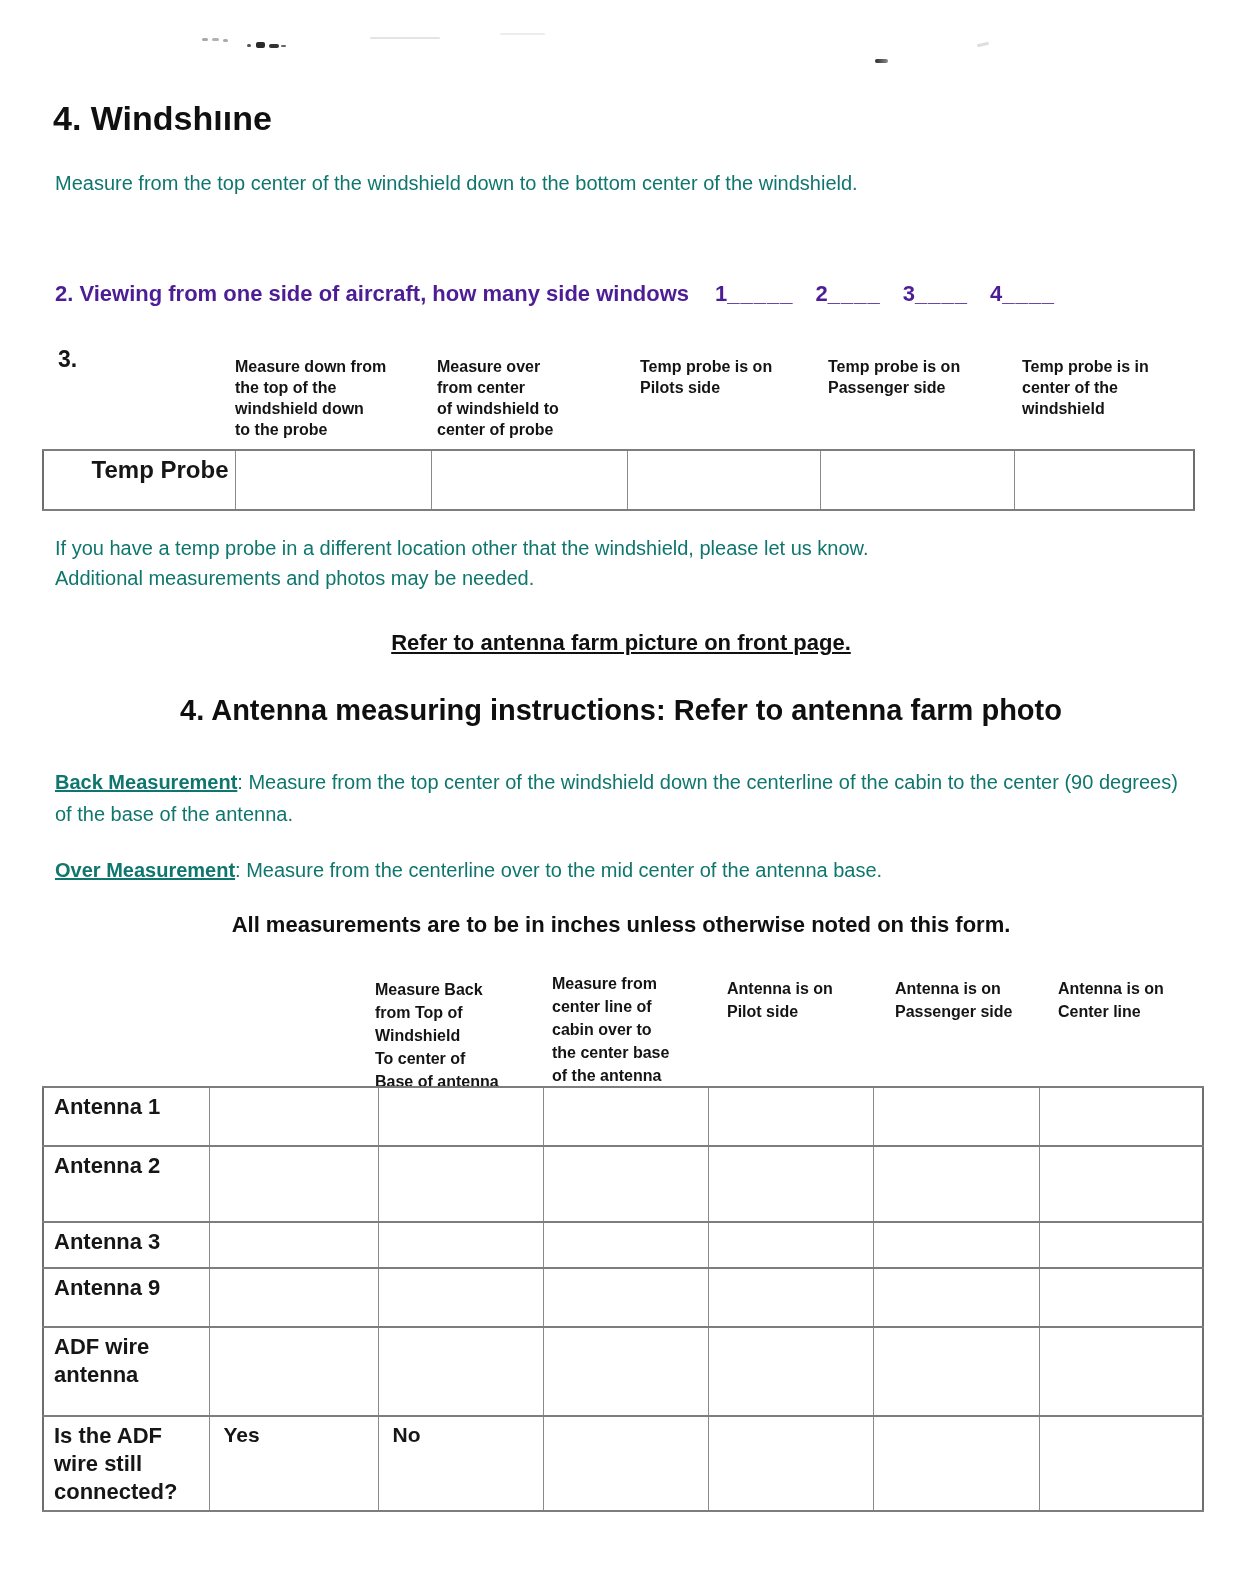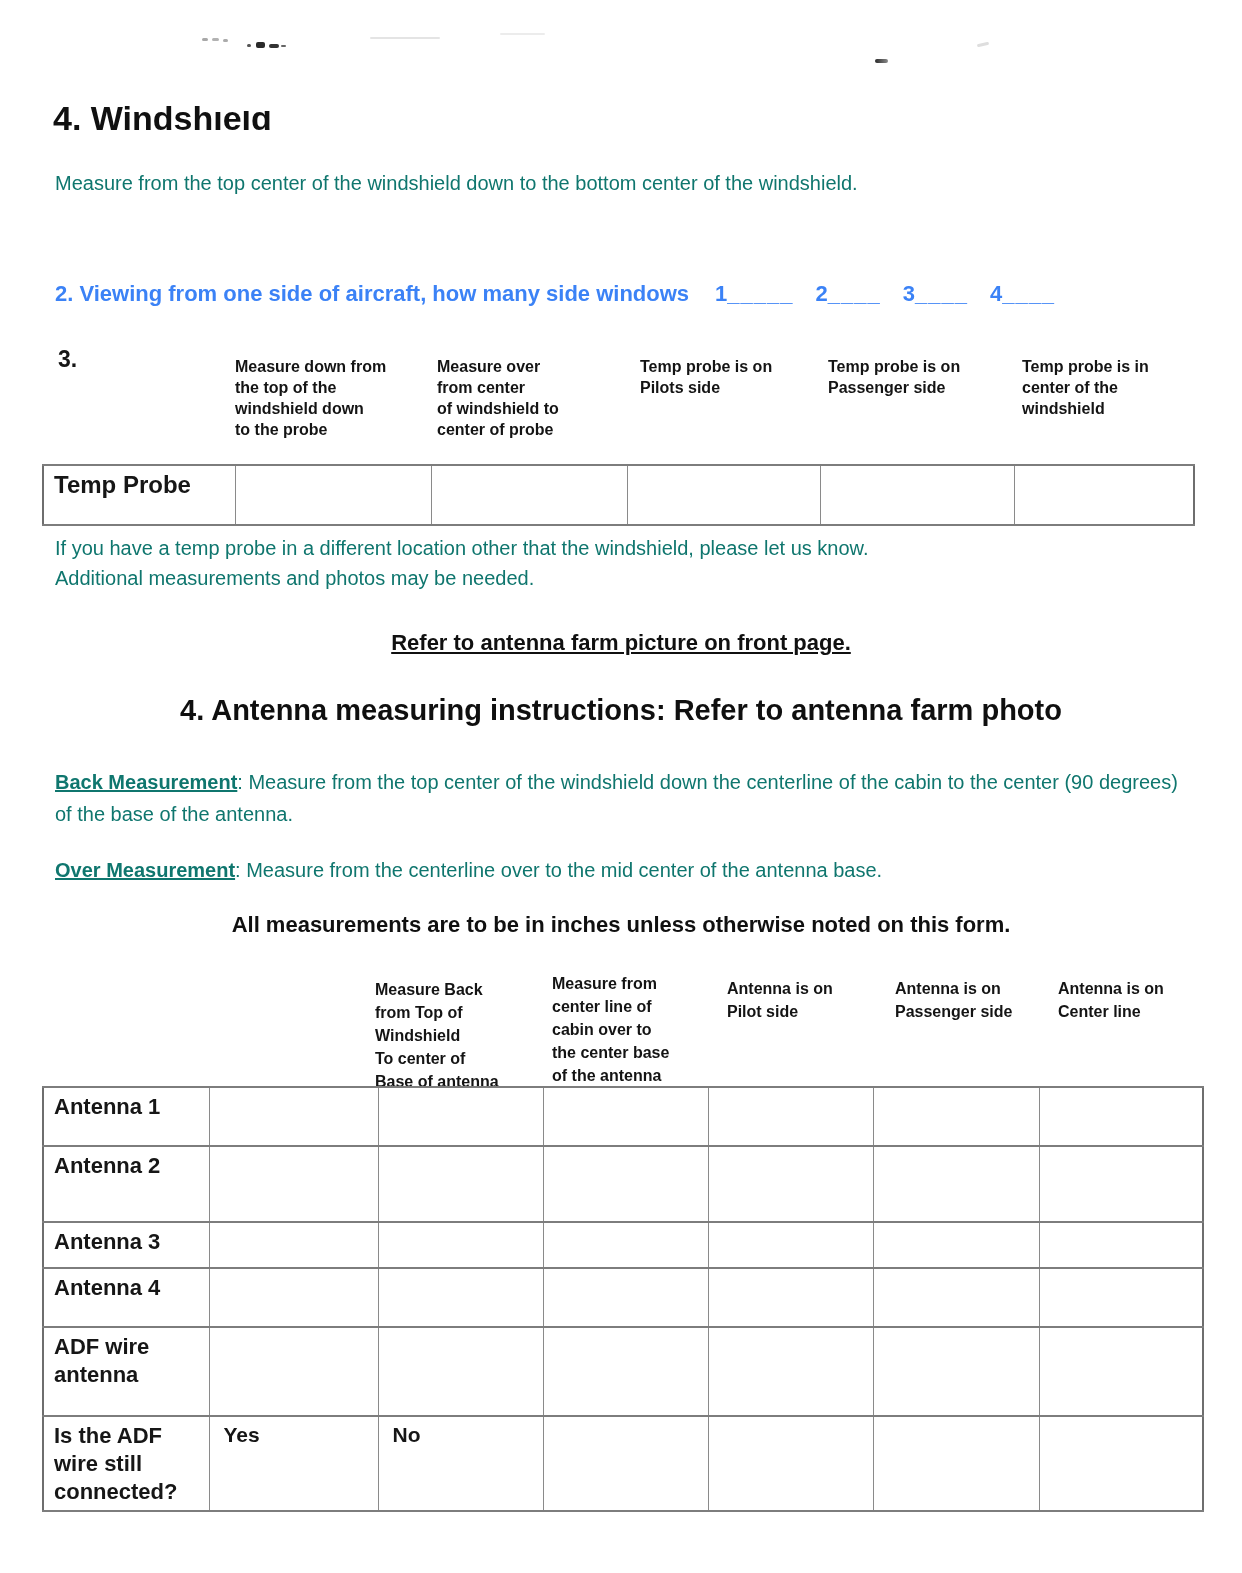--- a/index.html
+++ b/index.html
@@ -13,21 +13,21 @@
     overflow:hidden;
   }
   .abs{position:absolute;}
   .pre{white-space:pre-wrap;}
 
   
   .h1{font-size:34px;font-weight:bold;line-height:40px;color:#101010;}
   .cut{position:relative;display:inline-block;}
   .cut::after{content:"";position:absolute;left:-2px;right:-3px;top:-2px;height:15px;background:#ffffff;}
   .body-text{font-size:20px;line-height:30px;color:#0f766e;}
-  .bold-line{font-size:22px;font-weight:bold;color:#3b82f6;}
+  .bold-line{font-size:22px;font-weight:bold;color:#4c1d95;}
   .sec3-num{font-size:23px;font-weight:bold;}
   .small-hdr{font-size:16px;font-weight:bold;line-height:21px;color:#141414;}
   .small-hdr2{font-size:16px;font-weight:bold;line-height:23px;color:#141414;}
   .center-line{left:0;right:0;text-align:center;}
   .refer{font-size:22px;font-weight:bold;text-decoration:underline;color:#101010;}
   .h4{font-size:29px;font-weight:bold;color:#0f0f0f;}
   .term{font-weight:bold;text-decoration:underline;}
   .units{font-size:22px;font-weight:bold;color:#101010;}
 
   
@@ -61,21 +61,21 @@
   <div class="art" style="left:223px;top:39px;width:5px;height:3px;background:#ababab;"></div>
   <div class="art" style="left:247px;top:44px;width:4px;height:3px;background:#555555;"></div>
   <div class="art" style="left:256px;top:42px;width:9px;height:6px;background:#2a2a2a;"></div>
   <div class="art" style="left:269px;top:44px;width:10px;height:4px;background:#333333;"></div>
   <div class="art" style="left:281px;top:45px;width:5px;height:2px;background:#666666;"></div>
   <div class="art" style="left:370px;top:37px;width:70px;height:2px;background:#e4e4e4;"></div>
   <div class="art" style="left:500px;top:33px;width:45px;height:2px;background:#ececec;"></div>
   <div class="art" style="left:875px;top:59px;width:13px;height:4px;background:linear-gradient(90deg,#2b2b2b,#8a8a8a);"></div>
   <div class="art" style="left:977px;top:43px;width:12px;height:3px;background:#dedede;transform:rotate(-12deg);"></div>
 
-  <div class="abs h1" style="left:53px;top:98px;"><span>4. Windsh</span><span class="cut">ield</span></div>
+  <div class="abs h1" style="left:53px;top:98px;"><span>4. Windsh</span><span class="cut">line</span></div>
 
   <div class="abs body-text" style="left:55px;top:168px;width:1120px;">Measure from the top center of the windshield down to the bottom center of the windshield.</div>
 
 
   <div class="abs bold-line" style="left:55px;top:281px;"><span>2. Viewing from one side of aircraft, how many side windows</span><span class="opt opt-first"><span>1</span><span class="blank">_____</span></span><span class="opt"><span>2</span><span class="blank">____</span></span><span class="opt"><span>3</span><span class="blank">____</span></span><span class="opt"><span>4</span><span class="blank">____</span></span></div>
 
   <div class="abs sec3-num" style="left:58px;top:346px;">3.</div>
 
   <div class="abs small-hdr pre" style="left:235px;top:356px;">Measure down from
 the top of the
@@ -86,21 +86,21 @@
 of windshield to
 center of probe</div>
   <div class="abs small-hdr pre" style="left:640px;top:356px;">Temp probe is on
 Pilots side</div>
   <div class="abs small-hdr pre" style="left:828px;top:356px;">Temp probe is on
 Passenger side</div>
   <div class="abs small-hdr pre" style="left:1022px;top:356px;">Temp probe is in
 center of the
 windshield</div>
 
-  <table class="abs grid" style="left:42px;top:464px;width:1151px;">
+  <table class="abs grid" style="left:42px;top:449px;width:1151px;text-align:right;">
     <colgroup>
         <col style="width:192px">
         <col style="width:196px">
         <col style="width:196px">
         <col style="width:193px">
         <col style="width:194px">
         <col style="width:180px">
       </colgroup>
     <tbody>
         <tr style="height:60px;">
@@ -176,21 +176,21 @@
     <tr style="height:46px;">
       <td class="lbl ant-lbl">Antenna 3</td>
       <td></td>
       <td></td>
       <td></td>
       <td></td>
       <td></td>
       <td></td>
     </tr>
     <tr style="height:59px;">
-      <td class="lbl ant-lbl">Antenna 4</td>
+      <td class="lbl ant-lbl">Antenna 9</td>
       <td></td>
       <td></td>
       <td></td>
       <td></td>
       <td></td>
       <td></td>
     </tr>
     <tr style="height:89px;">
       <td class="lbl ant-lbl">ADF wire
 antenna</td>

